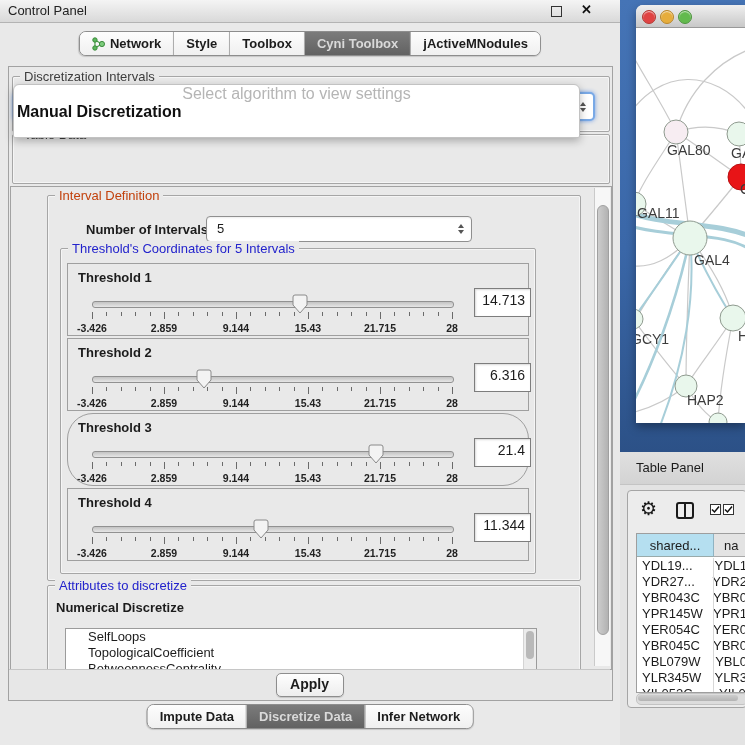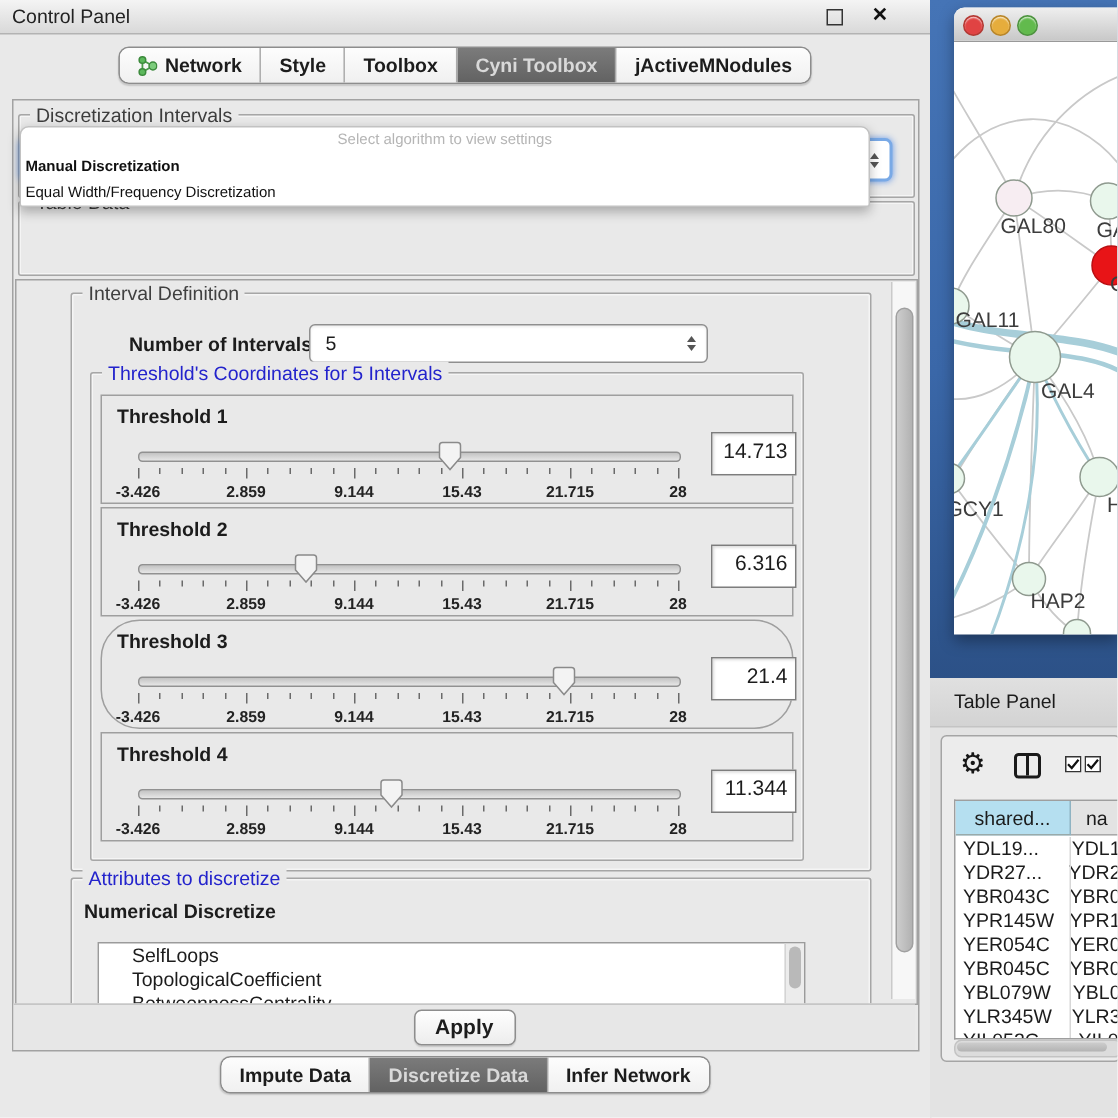--- a/index.html
+++ b/index.html
@@ -22,39 +22,39 @@
                background:linear-gradient(#fdfdfd,#f0f0f0);border-left:1px solid #aaa;white-space:nowrap}
   .segbar .seg:first-child{border-left:none}
   .segbar .seg.sel{background:linear-gradient(#7b7b7b,#626262);color:#d9d9d9}
   #top-tabs{position:absolute;top:31px;left:50%;transform:translateX(-50%)}
   #bottom-tabs{position:absolute;top:704px;left:50%;transform:translateX(-50%)}
 
   
   .grp{position:absolute;border:1px solid #a6a6a6;border-radius:2px;
        box-shadow:inset 0 0 0 1px rgba(255,255,255,.55)}
   .gtitle{position:absolute;top:-8px;left:7px;background:#e9e9e9;padding:0 4px;font-size:13px;line-height:15px}
-  .gtitle.green{color:#404040}
+  .gtitle.green{color:#c2410c}
   .gtitle.blue{color:#2323cc}
   .gtitle.dark{color:#3d3d3d}
 
   #outer-box{left:8px;top:66px;width:603px;height:633px;border:1px solid #a2a2a2;background:#e9e9e9}
 
   
   .combo{position:absolute;background:#fff;border:1px solid #8f8f8f;border-radius:4px;
          font-size:13px;line-height:24px;padding-left:10px;box-shadow:inset 0 1px 2px rgba(0,0,0,.08)}
   .spin{position:absolute;right:7px;top:50%;transform:translateY(-50%);display:flex;flex-direction:column;gap:2px}
   .spin i{display:block;width:0;height:0;border-left:3.5px solid transparent;border-right:3.5px solid transparent}
   .spin .up{border-bottom:4.5px solid #555}
   .spin .down{border-top:4.5px solid #555}
   #algo-combo{left:13px;top:92px;width:568px;height:25px;border:2px solid #79a9e6;border-radius:5px;
               box-shadow:0 0 4px rgba(100,150,230,.9)}
 
   
   #algo-popup{left:13px;top:84px;width:565px;height:52px;background:#fff;border:1px solid #c2c2c2;
-              border-radius:6px 6px 2px 2px;box-shadow:0 3px 8px rgba(0,0,0,.28);z-index:20;font-size:10px}
+              border-radius:6px 6px 2px 2px;box-shadow:0 3px 8px rgba(0,0,0,.28);z-index:20;font-size:16px}
   #algo-popup .ph{text-align:center;color:#b5b5b5;line-height:18px;height:18px}
   #algo-popup .opt{padding-left:3px;line-height:17px;height:17px;color:#101010}
   #algo-popup .opt.b{font-weight:bold}
 
   
   #big-box{left:10px;top:186px;width:600px;height:482px;border:1px solid #a2a2a2;background:#e9e9e9;overflow:hidden}
   #vscroll{position:absolute;right:1px;top:1px;width:15px;height:478px;background:#f7f7f7;border-left:1px solid #cacaca}
   #vscroll .thumb{position:absolute;left:2px;top:17px;width:10px;height:428px;border-radius:6px;
                   background:linear-gradient(90deg,#cdcdcd,#b2b2b2);border:1px solid #a0a0a0}
 
@@ -171,21 +171,20 @@
     <div id="algo-combo" class="combo abs">
       <span class="spin">
           <i class="up"></i>
           <i class="down"></i>
         </span>
     </div>
 
     <div id="algo-popup" class="abs">
       <div class="ph">Select algorithm to view settings</div>
       <div class="opt b">Manual Discretization</div>
-      <div class="opt">Equal Width/Frequency Discretization</div>
     </div>
 
     <div class="grp" style="left:12px;top:134px;width:596px;height:48px">
       <span class="gtitle dark">Table Data</span>
     </div>
 
     <div id="big-box" class="abs">
 
       <div class="grp" style="left:36px;top:8px;width:532px;height:384px">
         <span class="gtitle green">Interval Definition</span>

